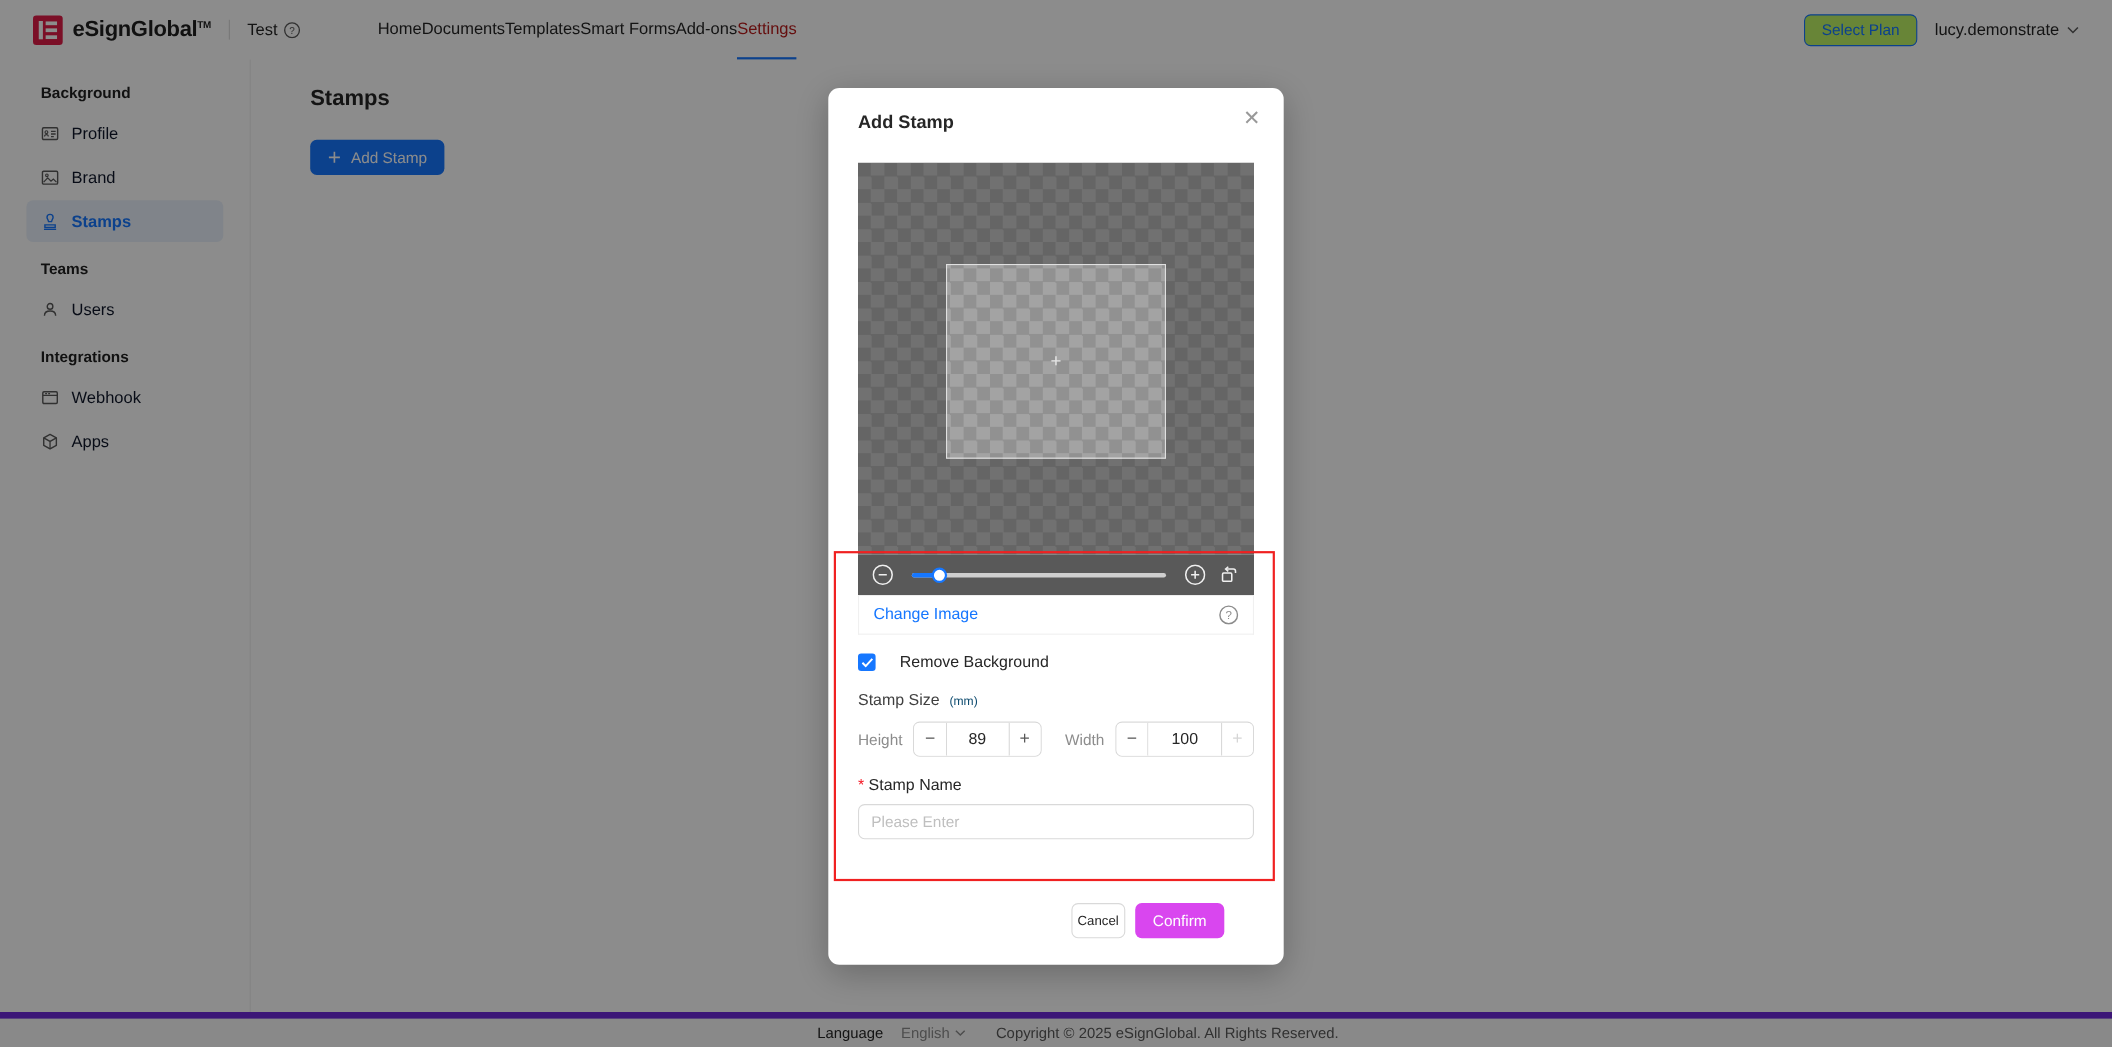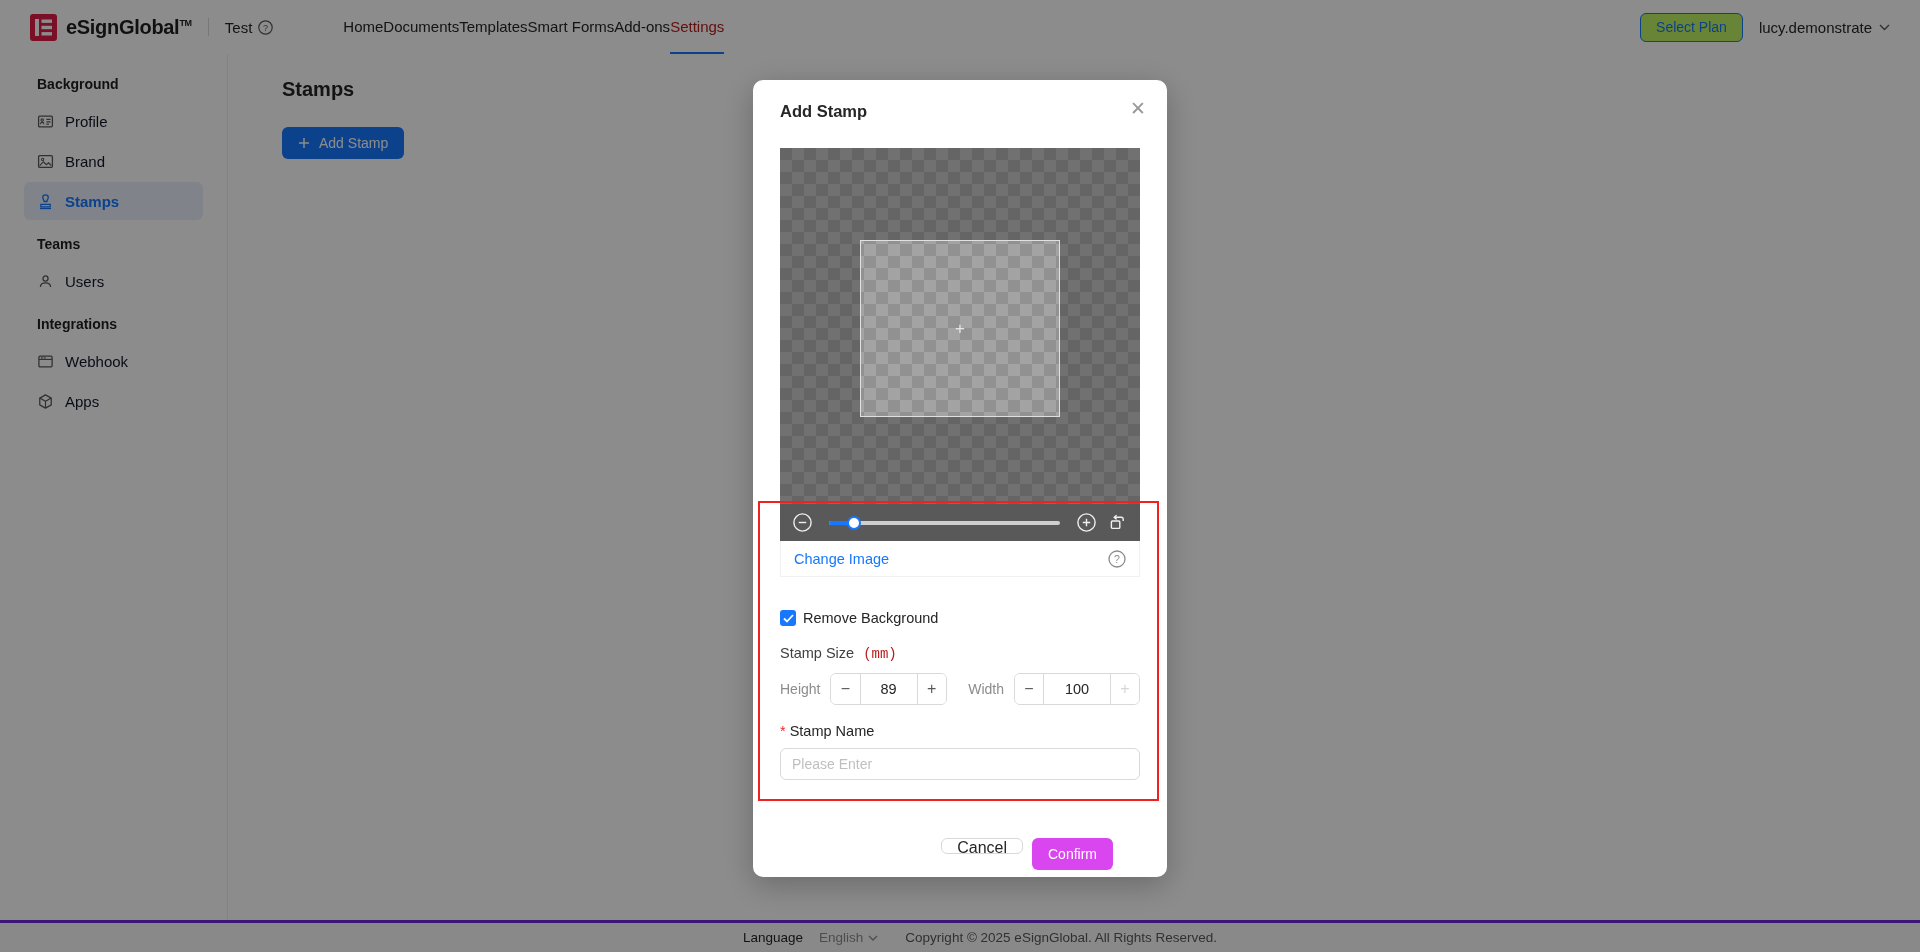--- a/index.html
+++ b/index.html
@@ -29,21 +29,21 @@
   .side-item { height:38px; display:flex; align-items:center; gap:11px; margin:2px 24px; padding-left:13px; border-radius:6px; font-size:15px; color:#0f172a; cursor:pointer; }
   .side-item .ic { display:flex; color:#595959; }
   .side-item.active { background:#e9f1fb; color:#1677ff; font-weight:700; }
   .side-item.active .ic { color:#1677ff; }
 
   .content { flex:1; padding:24px 0 0 54px; background:#fff; }
   .page-title { font-size:20px; font-weight:600; color:#262626; }
   .add-stamp-btn { margin-top:26px; height:32px; padding:0 16px; background:#1677ff; color:#fff; border:none; border-radius:6px; font-size:14px; font-family:inherit; display:flex; align-items:center; gap:9px; cursor:pointer; }
 
   
-  .footer { height:32px; border-top:3px solid #6d28d9; background:#fafafa; display:flex; align-items:center; justify-content:center; font-size:13.5px;padding-left:40px; }
+  .footer { height:32px; border-top:6px solid #6d28d9; background:#fafafa; display:flex; align-items:center; justify-content:center; font-size:13.5px;padding-left:40px; }
   .footer .lang-label { color:#262626; margin-right:16px; }
   .footer .lang-select { color:#8c8c8c; display:flex; align-items:center; gap:5px; margin-right:27px; cursor:pointer; }
   .footer .copyright { color:#595959; }
 
   
   .overlay { position:fixed; inset:0; background:rgba(0,0,0,0.45); z-index:10; }
   .modal { position:fixed; left:753px; top:80px; width:414px; height:797px; background:#fff; border-radius:10px; box-shadow:0 8px 32px rgba(0,0,0,0.25); z-index:20; }
   .modal-header { padding:22px 27px 0; }
   .modal-title { font-size:16.5px; font-weight:700; color:#262626; }
   .modal-close { position:absolute; top:19px; right:21px; font-size:19px; color:#999; background:none; border:none; cursor:pointer; line-height:1; font-family:inherit; }
@@ -58,46 +58,46 @@
 
   .toolbar { height:37px; background:#595959; display:flex; align-items:center; padding:0 13px; gap:12px; }
   .tool-btn { background:none; border:none; display:flex; cursor:pointer; padding:0; }
   .slider { flex:1; position:relative; height:4px; background:#cfcfcf; border-radius:2px; margin:0 5px; cursor:pointer; }
   .slider-fill { position:absolute; left:0; top:0; height:4px; width:11%; background:#1677ff; border-radius:2px; }
   .slider-thumb { position:absolute; left:calc(11% - 7px); top:-5px; width:14px; height:14px; background:#fff; border:2.5px solid #1677ff; border-radius:50%; cursor:grab; }
 
   .change-row { height:36px; border:1px solid #f0f0f0; border-top:none; display:flex; align-items:center; justify-content:space-between; padding:0 13px; }
   .change-link { color:#1677ff; font-size:14.5px; background:none; border:none; font-family:inherit; cursor:pointer; }
 
-  .row-checkbox { margin-top:33px; display:flex; align-items:center; gap:7px; }
+  .row-checkbox { margin-top:17px; display:flex; align-items:center; gap:22px; }
   .checkbox { width:16px; height:16px; background:#1677ff; border-radius:3px; display:flex; align-items:center; justify-content:center; cursor:pointer; }
   .checkbox-label { font-size:14.5px; color:#262626; }
 
   .size-label-row { margin-top:19px; display:flex; gap:9px; align-items:baseline; }
   .size-label { font-size:14.5px; color:#404040; }
-  .size-unit { font-size:14px; color:#b91c1c;font-family:Liberation Mono, monospace; }
+  .size-unit { font-size:11px; color:#0c4a6e; }
 
   .stepper-row { margin-top:11px; display:flex; align-items:center; }
   .stepper-label { font-size:14px; color:#8c8c8c; margin-right:10px; }
   .stepper { display:flex; height:32px; border:1px solid #d9d9d9; border-radius:6px; overflow:hidden; background:#fff; }
   .step-btn { width:30px; display:flex; align-items:center; justify-content:center; background:#fff; color:#595959; font-size:16px; border:none; cursor:pointer; font-family:inherit; }
   .step-btn.minus { border-right:1px solid #d9d9d9; }
   .step-btn.plus  { border-left:1px solid #d9d9d9; }
   .step-btn.disabled { color:#d6d6d6; cursor:default; }
   .step-value { width:56px; border:none; text-align:center; font-size:14.5px; color:#262626; font-family:inherit; outline:none; }
   .step-value.wide { width:66px; }
   .stepper-spacer { width:22px; }
 
   .name-label-row { margin-top:18px; font-size:14.5px; color:#262626; }
   .required { color:#f5222d; margin-right:4px; }
   .name-input { margin-top:9px; width:100%; height:32px; border:1px solid #d9d9d9; border-radius:6px; padding:0 11px; font-size:14px; color:#262626; font-family:inherit; outline:none; }
   .name-input::placeholder { color:#bfbfbf; }
 
   .modal-footer { margin-top:58px; display:flex; justify-content:flex-end; gap:9px; padding:0 27px; }
-  .btn-cancel { height:16px; padding:0 15px; border:1px solid #d9d9d9; border-radius:6px; background:#fff; color:#262626; font-size:16px; font-family:inherit; cursor:pointer; }
+  .btn-cancel { height:32px; padding:0 5px; border:1px solid #d9d9d9; border-radius:6px; background:#fff; color:#262626; font-size:12px; font-family:inherit; cursor:pointer; }
   .btn-confirm { height:32px; padding:0 16px; border:none; border-radius:6px; background:#d946ef; color:#fff; font-size:14px; font-family:inherit; cursor:pointer; }
 
   .annotation { position:absolute; left:5px; top:421px; width:401px; height:300px; border:2px solid #f02121; pointer-events:none; z-index:30; }
 </style>
 </head>
 <body>
 
 <header class="topnav">
   <div class="brand">
     <span class="logo-mark">

